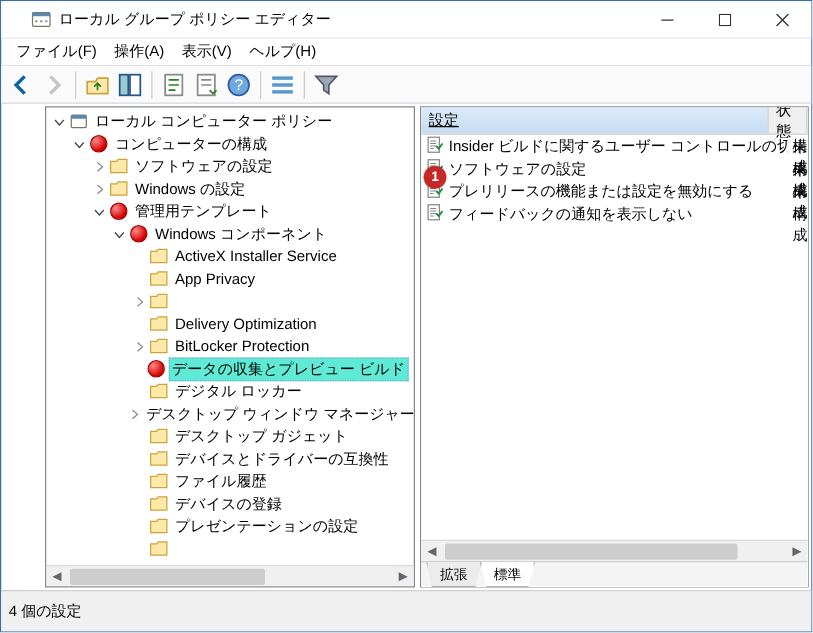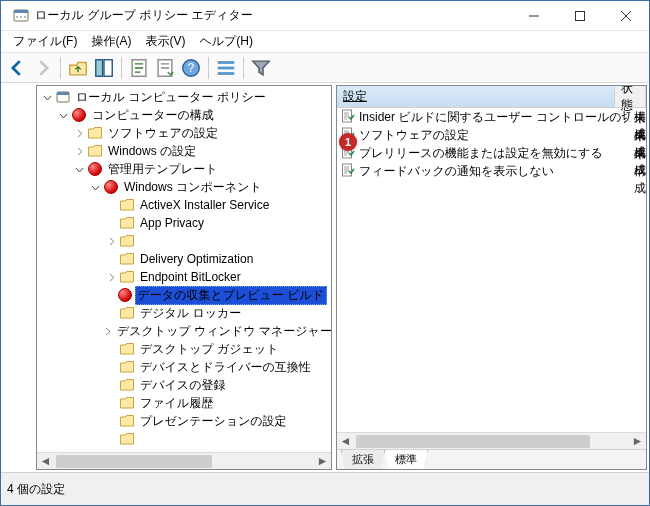--- a/index.html
+++ b/index.html
@@ -1,39 +1,39 @@
 <!DOCTYPE html>
 <html><head>
 <meta charset="utf-8">
 <style>
   * { box-sizing: border-box; }
   html, body { margin: 0; padding: 0; font-family: "Yu Gothic UI", Meiryo, sans-serif; font-size: 12px; }
   .window { width: 650px; height: 506px; border: 1px solid #3a6ea5; background: #fff; display: flex; flex-direction: column; position: relative; }
-  .titlebar { height: 30px; display: flex; align-items: center; padding-left: 12px; background: #fff; border-bottom: 1px solid #e8e8e8; }
+  .titlebar { height: 30px; display: flex; align-items: center; padding-left: 24px; background: #fff; border-bottom: 1px solid #e8e8e8; }
   .titlebar .icon { width: 16px; height: 16px; margin-right: 6px; }
   .title-text { flex: 1; font-size: 12px; }
   .winbtns { display: flex; }
   .winbtn { width: 46px; height: 30px; display: flex; align-items: center; justify-content: center; }
   .winbtn svg { width: 10px; height: 10px; }
   .menubar { height: 22px; display: flex; align-items: center; padding: 0 6px; gap: 2px; border-bottom: 1px solid #e5e5e5; }
   .menuitm { padding: 2px 6px; }
   .toolbar { height: 30px; display: flex; align-items: center; padding: 0 4px; gap: 2px; border-bottom: 1px solid #d9d9d9; background: #fafafa; }
   .tbtn { width: 24px; height: 24px; display: flex; align-items: center; justify-content: center; border: 1px solid transparent; }
   .tsep { width: 1px; height: 22px; background: #ccc; margin: 0 3px; }
   .content { flex: 1; display: flex; min-height: 0; margin-left: 33px; }
   .pane { border: 1px solid #828790; margin: 2px; overflow: auto; position: relative; background: #fff; }
   .pane.left { width: 296px; }
   .pane.right { flex: 1; display: flex; flex-direction: column; }
   .tree { font-size: 12px; padding: 2px 0; white-space: nowrap; }
   .trow { display: flex; align-items: center; height: 18px; padding-right: 4px; }
   .twist { width: 16px; display: flex; justify-content: center; align-items: center; }
   .twist svg { width: 9px; height: 9px; }
   .tic { width: 16px; height: 16px; display: flex; align-items: center; justify-content: center; margin-right: 2px; }
   .tlabel { padding: 1px 3px; }
-  .tlabel.sel { background: #1d4ed8; border: 1px dotted #7aa7d7; padding: 0 2px; }
+  .tlabel.sel { background: #5eead4; border: 1px dotted #7aa7d7; padding: 0 2px; }
   .reddot { width: 14px; height: 14px; border-radius: 50%; background: radial-gradient(circle at 30% 30%, #ff8a8a, #d40000 70%); border: 1px solid #a00000; }
   .rheader { height: 22px; display: flex; align-items: stretch; border-bottom: 1px solid #d0d0d0; background: #f0f0f0; }
   .rcolh { display: flex; align-items: center; padding: 0 6px; border-right: 1px solid #d0d0d0; font-size: 12px; }
   .rcolh.name { width: 278px; background: linear-gradient(#dbeaf9,#c7ddf2); text-decoration: underline; }
   .rcolh.state { flex: 1; }
   .rlist { flex: 1; overflow: auto; position: relative; }
   .rrow { display: flex; align-items: center; height: 18px; }
   .rcell.name { width: 294px; display: flex; align-items: center; padding-left: 4px; gap: 4px; overflow: hidden; white-space: nowrap; }
   .rcell.state { flex: 1; padding-left: 4px; }
   .policyicon svg { width: 14px; height: 14px; }
@@ -269,21 +269,21 @@
               <span class="twist">
                 <svg viewBox="0 0 9 9">
                   <path d="M3 1 L7 4.5 L3 8" fill="none" stroke="#888"></path>
                 </svg>
               </span>
               <span class="tic">
                 <svg viewBox="0 0 16 16">
                   <path d="M1.5 4h5l1-1.5h7V13h-13z" fill="#ffe9a8" stroke="#caa43d"></path>
                 </svg>
               </span>
-              <span class="tlabel">Endpoint BitLocker</span>
+              <span class="tlabel">BitLocker Protection</span>
             </div>
             <div class="trow" style="padding-left:66px">
               <span class="twist"></span>
               <span class="tic">
                 <span class="reddot"></span>
               </span>
               <span class="tlabel sel">データの収集とプレビュー ビルド</span>
             </div>
             <div class="trow" style="padding-left:66px">
               <span class="twist"></span>
@@ -325,30 +325,30 @@
               </span>
               <span class="tlabel">デバイスとドライバーの互換性</span>
             </div>
             <div class="trow" style="padding-left:66px">
               <span class="twist"></span>
               <span class="tic">
                 <svg viewBox="0 0 16 16">
                   <path d="M1.5 4h5l1-1.5h7V13h-13z" fill="#ffe9a8" stroke="#caa43d"></path>
                 </svg>
               </span>
+              <span class="tlabel">ファイル履歴</span>
+            </div>
+            <div class="trow" style="padding-left:66px">
+              <span class="twist"></span>
+              <span class="tic">
+                <svg viewBox="0 0 16 16">
+                  <path d="M1.5 4h5l1-1.5h7V13h-13z" fill="#ffe9a8" stroke="#caa43d"></path>
+                </svg>
+              </span>
               <span class="tlabel">デバイスの登録</span>
-            </div>
-            <div class="trow" style="padding-left:66px">
-              <span class="twist"></span>
-              <span class="tic">
-                <svg viewBox="0 0 16 16">
-                  <path d="M1.5 4h5l1-1.5h7V13h-13z" fill="#ffe9a8" stroke="#caa43d"></path>
-                </svg>
-              </span>
-              <span class="tlabel">ファイル履歴</span>
             </div>
             <div class="trow" style="padding-left:66px">
               <span class="twist"></span>
               <span class="tic">
                 <svg viewBox="0 0 16 16">
                   <path d="M1.5 4h5l1-1.5h7V13h-13z" fill="#ffe9a8" stroke="#caa43d"></path>
                 </svg>
               </span>
               <span class="tlabel">プレゼンテーションの設定</span>
             </div>

